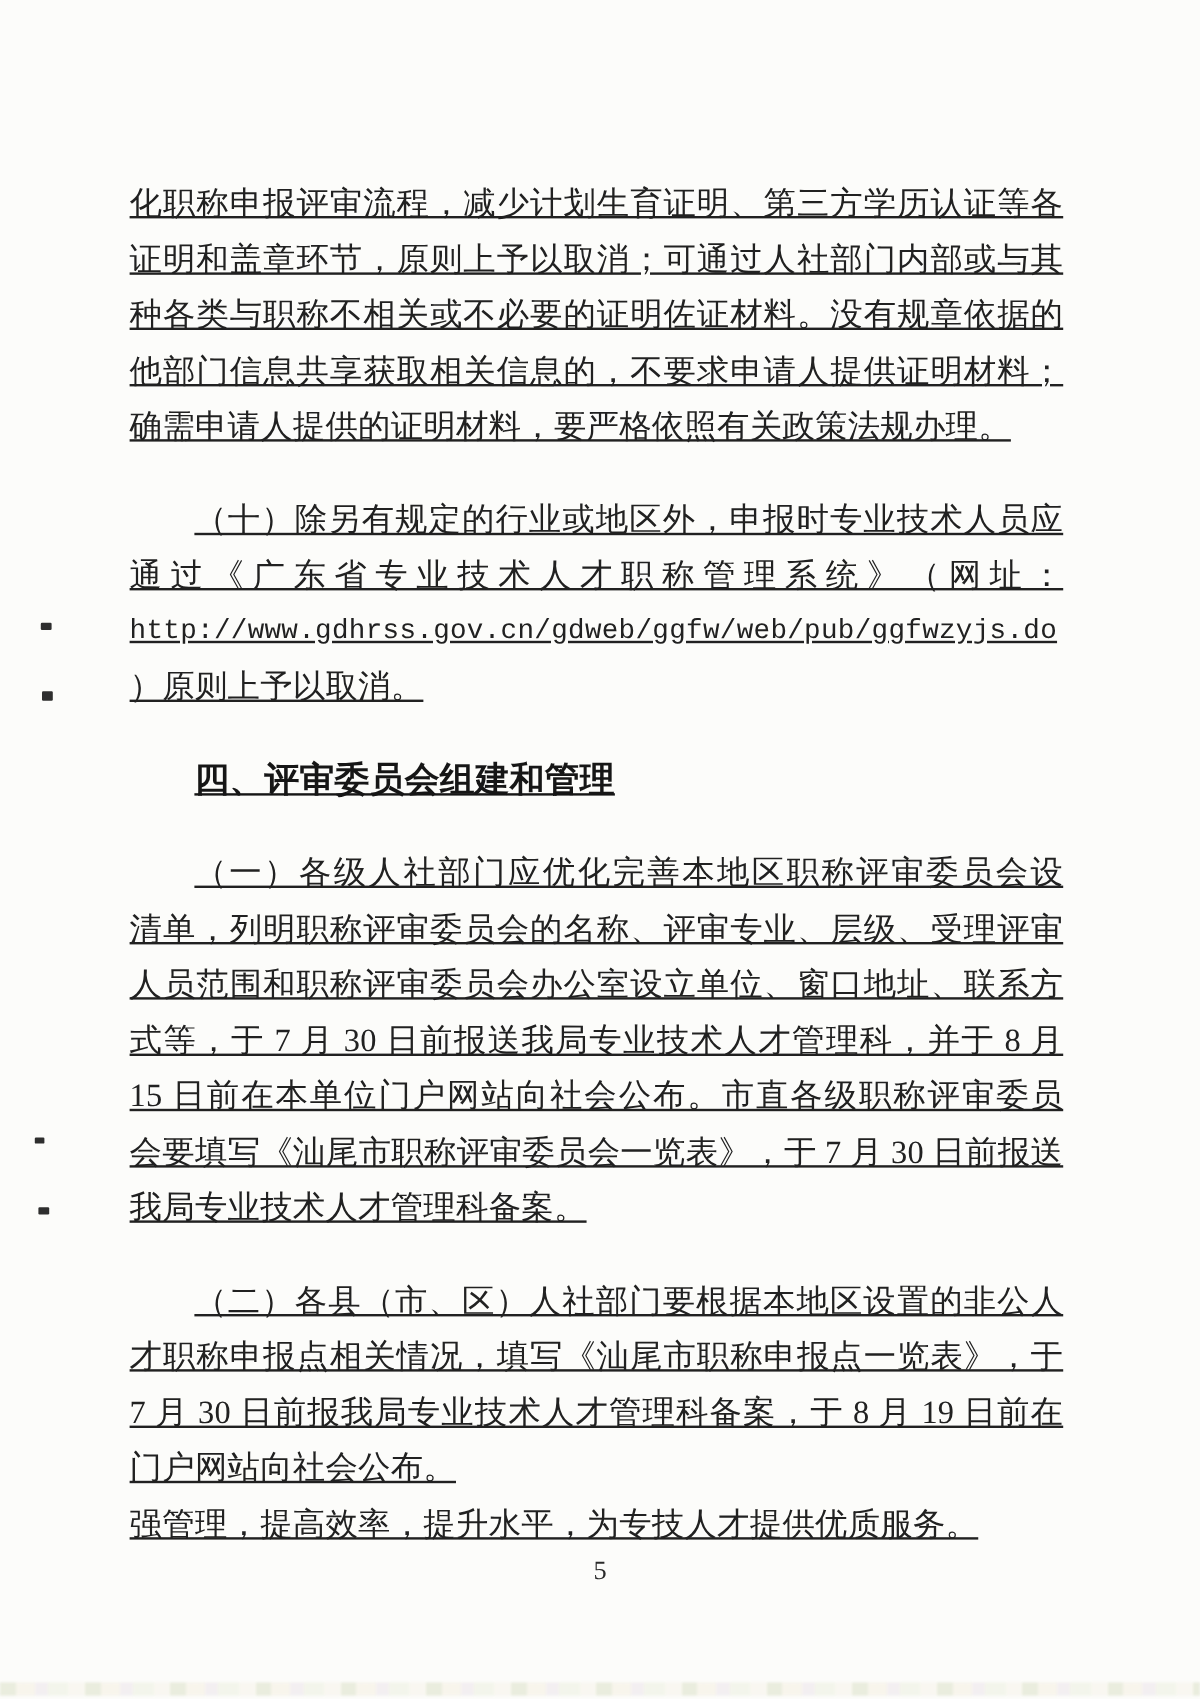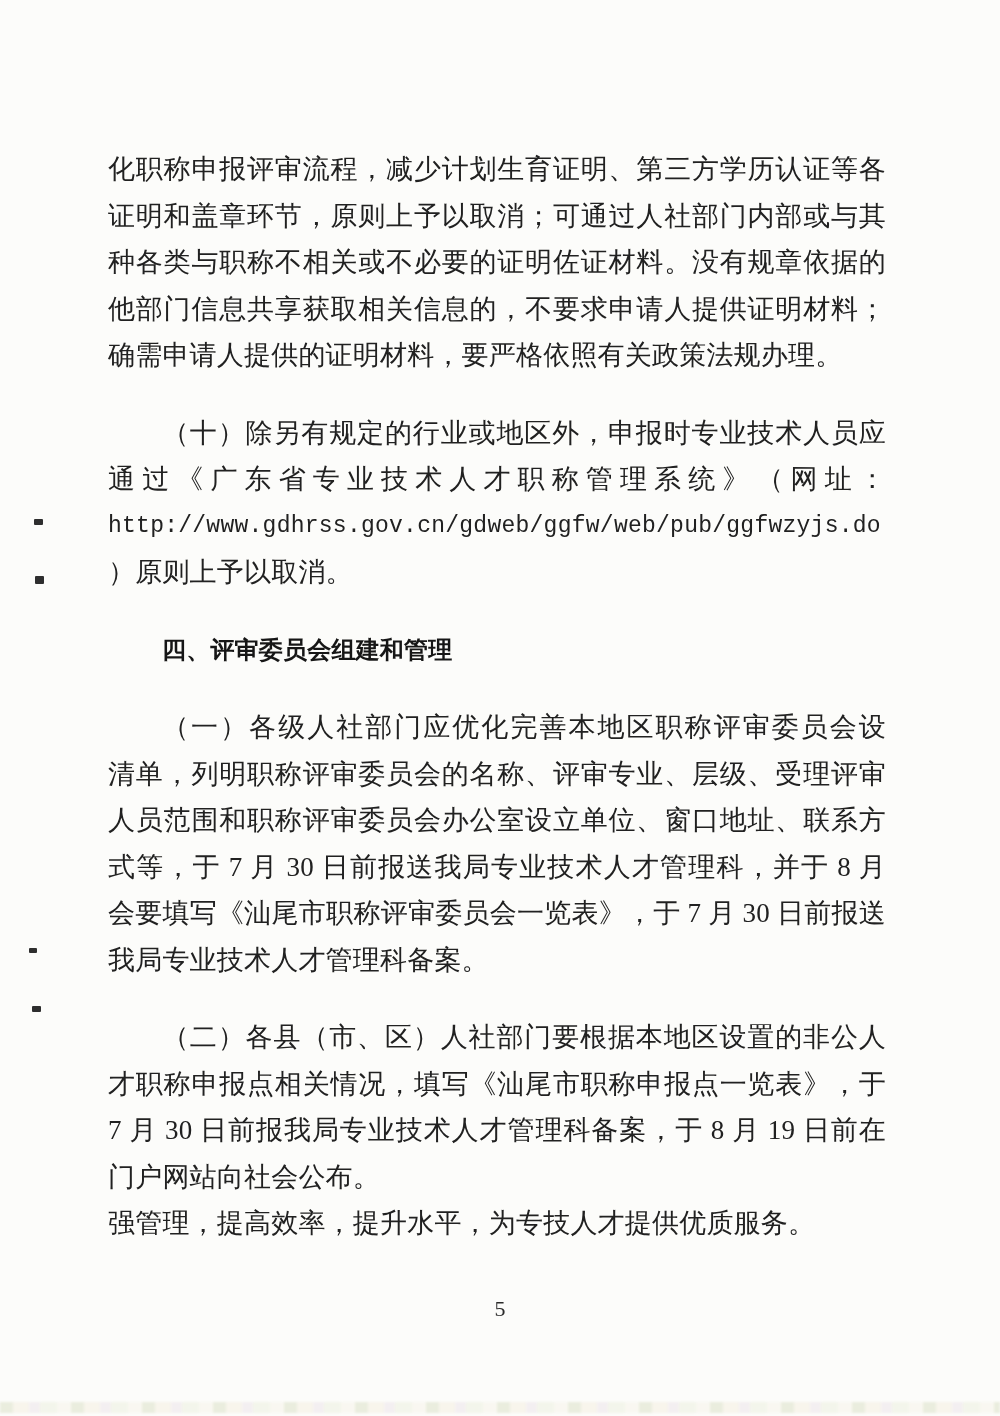--- a/index.html
+++ b/index.html
@@ -19,27 +19,28 @@
     position: absolute;
     left: 108px; top: 146px; width: 778px;
   }
   .line {
     height: 46.5px;
     line-height: 46.5px;
     font-size: 27px;
     text-align: justify;
     text-align-last: justify;
     letter-spacing: 0.2px;
+    text-decoration: underline;
   }
   .line.end { text-align-last: left; }
   .line.indent { text-indent: 54px; margin-top: 31px; }
   .line.heading {
     font-family: "Liberation Sans", sans-serif;
     font-weight: bold;
-    font-size: 24px;
+    font-size: 29px;
     text-align-last: left;
     color: #161616;
   }
   .line.url {
     font-family: "Liberation Mono", monospace;
     font-size: 23px;
     letter-spacing: 0.25px;
     text-align-last: left;
     white-space: nowrap;
   }
@@ -84,20 +85,21 @@
     <div class="line end">确需申请人提供的证明材料，要严格依照有关政策法规办理。</div>
     <div class="line indent">（十）除另有规定的行业或地区外，申报时专业技术人员应</div>
     <div class="line">通过《广东省专业技术人才职称管理系统》（网址：</div>
     <div class="line url">http://www.gdhrss.gov.cn/gdweb/ggfw/web/pub/ggfwzyjs.do</div>
     <div class="line end">）原则上予以取消。</div>
     <div class="line heading indent">四、评审委员会组建和管理</div>
     <div class="line indent">（一）各级人社部门应优化完善本地区职称评审委员会设</div>
     <div class="line">清单，列明职称评审委员会的名称、评审专业、层级、受理评审</div>
     <div class="line">人员范围和职称评审委员会办公室设立单位、窗口地址、联系方</div>
     <div class="line">式等，于 7 月 30 日前报送我局专业技术人才管理科，并于 8 月</div>
+    <div class="line">15 日前在本单位门户网站向社会公布。市直各级职称评审委员</div>
     <div class="line">会要填写《汕尾市职称评审委员会一览表》，于 7 月 30 日前报送</div>
     <div class="line end">我局专业技术人才管理科备案。</div>
     <div class="line indent">（二）各县（市、区）人社部门要根据本地区设置的非公人</div>
     <div class="line">才职称申报点相关情况，填写《汕尾市职称申报点一览表》，于</div>
     <div class="line">7 月 30 日前报我局专业技术人才管理科备案，于 8 月 19 日前在</div>
     <div class="line end">门户网站向社会公布。</div>
     <div class="line end">强管理，提高效率，提升水平，为专技人才提供优质服务。</div>
   </div>
 
   <div class="page-num">5</div>

